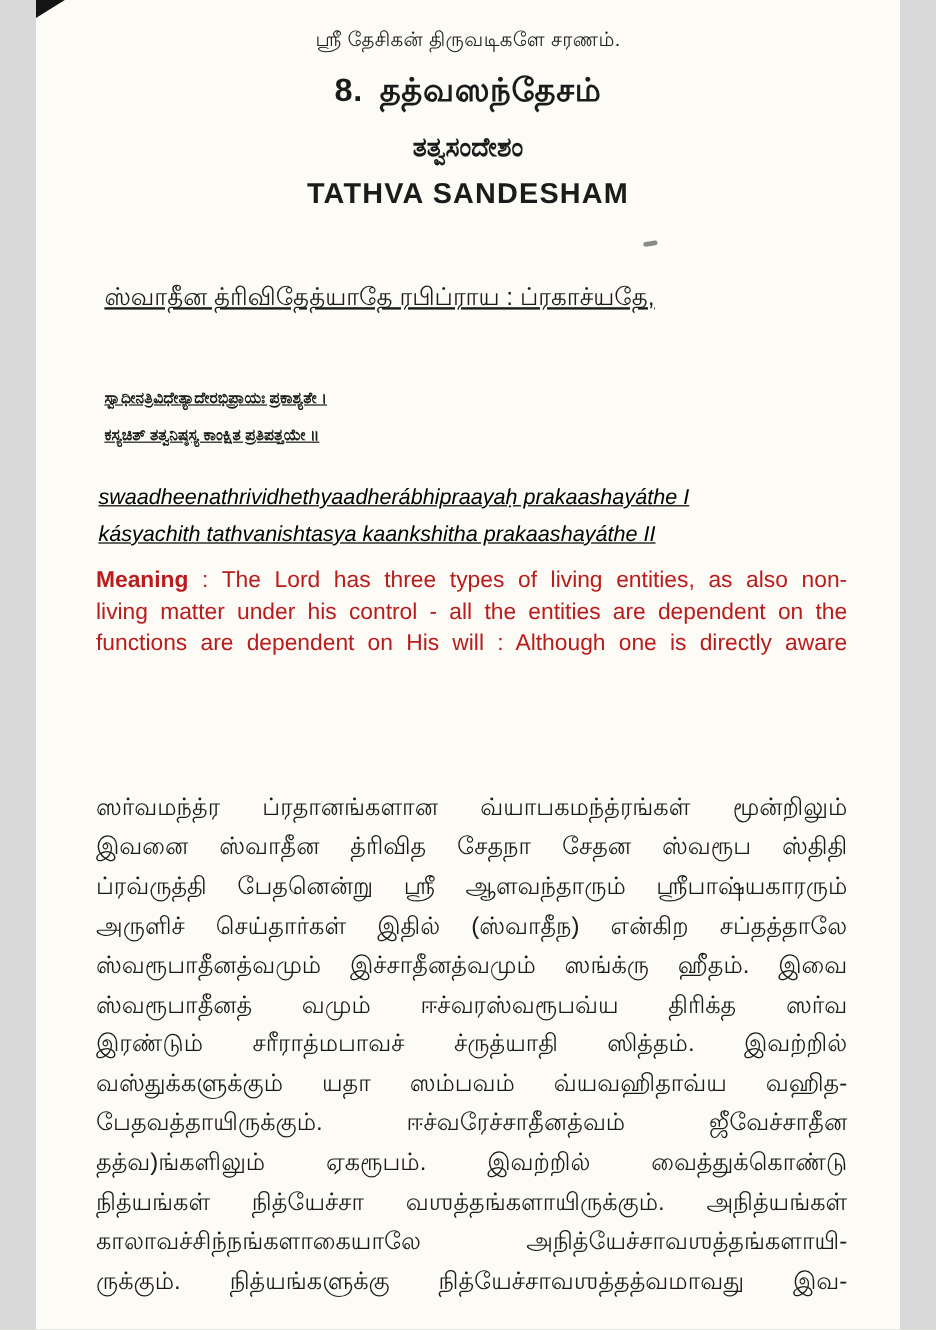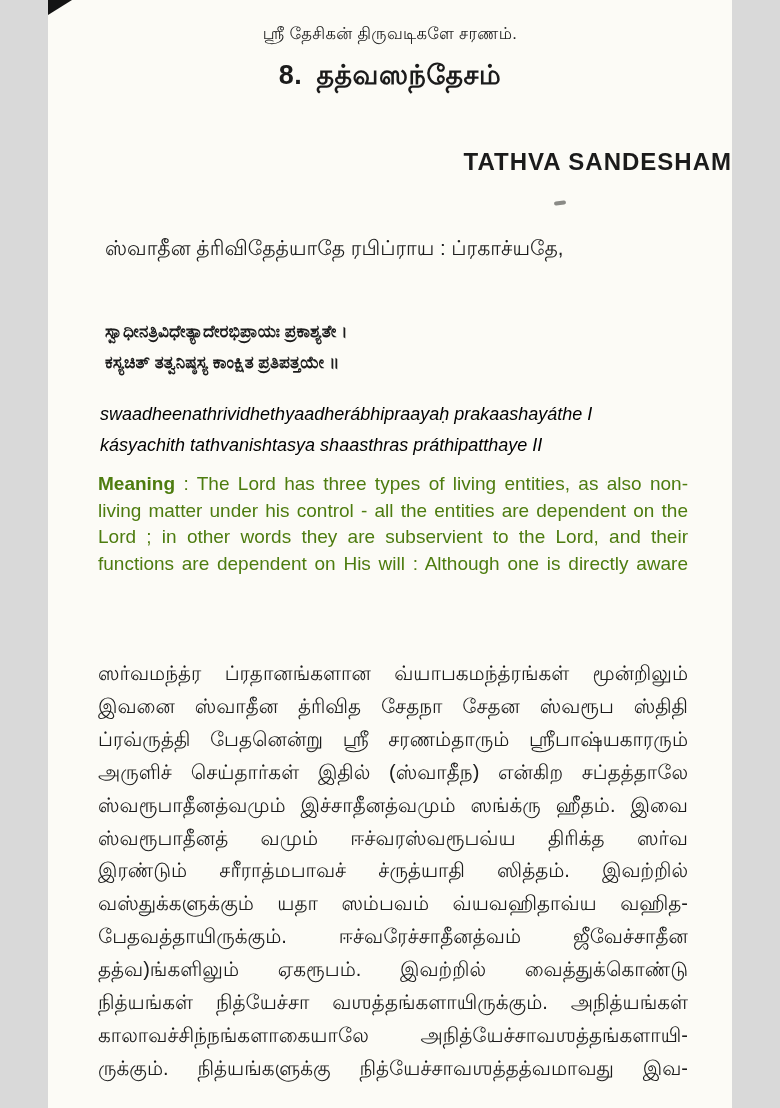--- a/index.html
+++ b/index.html
@@ -9,20 +9,21 @@
   }
   .page {
     position: relative;
     width: 684px;
     height: 1108px;
     margin: 0 auto;
     background: #fcfbf6;
     color: #1b1b1b;
     font-family: "Liberation Sans", "DejaVu Sans", sans-serif;
     overflow: hidden;
+    padding-left: 36px;
   }
   .blot-top-left {
     position: absolute;
     top: 0; left: 0;
     width: 0; height: 0;
     border-top: 15px solid #141414;
     border-right: 24px solid transparent;
   }
   .speck {
     position: absolute;
@@ -49,103 +50,102 @@
   .h-kannada {
     top: 110px;
     font-size: 22px;
     font-weight: 700;
   }
   .h-english {
     top: 148px;
     font-size: 24px;
     font-weight: 700;
     letter-spacing: 1px;
-    text-align: right;
   }
   .block { position: absolute; }
   .verse-tamil {
     top: 228px; left: 57px; right: 50px;
     font-size: 20.5px;
     line-height: 40px;
   }
   .verse-kannada {
     top: 316px; left: 57px; right: 60px;
-    font-size: 17px;
+    font-size: 13px;
     font-weight: 600;
     line-height: 31px;
   }
   .translit {
     top: 399px; left: 52px; right: 50px;
     font-size: 18px;
     font-style: italic;
     line-height: 31px;
     color: #000000;
   }
   .meaning {
     top: 471px; left: 50px; right: 44px;
     font-size: 19px;
     line-height: 26.6px;
-    color: #4d7c0f;
+    color: #b91c1c;
   }
   .meaning .label { font-weight: 700; }
   .commentary {
     top: 637px; left: 50px; right: 44px;
     font-size: 20px;
     line-height: 32.9px;
     margin-top: 20px;
   }
   .jl {
     text-align: justify;
     text-align-last: justify;
     white-space: normal;
   }
-  .ll { text-align: left; }
+  .ll { text-align: left; text-decoration: underline; }
 </style>
 </head>
 <body>
 
 <div class="page">
 
   <div class="blot-top-left"></div>
   <div class="speck"></div>
 
   <div class="center invocation">ஸ்ரீ தேசிகன் திருவடிகளே சரணம்.</div>
 
   <div class="center h-tamil">
     <span class="ch-num">8.</span><span>தத்வஸந்தேசம்</span>
   </div>
 
+  <div class="center h-kannada">ತತ್ವಸಂದೇಶಂ</div>
 
   <div class="center h-english">TATHVA SANDESHAM</div>
 
   <div class="block verse-tamil">
     <div class="ll">ஸ்வாதீன த்ரிவிதேத்யாதே ரபிப்ராய : ப்ரகாச்யதே,</div>
   </div>
 
   <div class="block verse-kannada">
     <div class="ll">ಸ್ವಾಧೀನತ್ರಿವಿಧೇತ್ಯಾದೇರಭಿಪ್ರಾಯಃ ಪ್ರಕಾಶ್ಯತೇ ।</div>
     <div class="ll">ಕಸ್ಯಚಿತ್ ತತ್ವನಿಷ್ಠಸ್ಯ ಕಾಂಕ್ಷಿತ ಪ್ರತಿಪತ್ತಯೇ ॥</div>
   </div>
 
   <div class="block translit">
     <div class="ll">swaadheenathrividhethyaadherábhipraayaḥ prakaashayáthe I</div>
-    <div class="ll">kásyachith tathvanishtasya shaasthras práthipatthaye II</div>
+    <div class="ll">kásyachith tathvanishtasya kaankshitha prakaashayáthe II</div>
   </div>
 
   <div class="block meaning">
     <div class="jl"><span class="label">Meaning</span><span> : The Lord has three types of living entities, as also non-</span></div>
     <div class="jl">living matter under his control - all the entities are dependent on the</div>
-    <div class="jl">Lord ; in other words they are subservient to the Lord, and their</div>
     <div class="jl">functions are dependent on His will : Although one is directly aware</div>
   </div>
 
   <div class="block commentary">
     <div class="jl">ஸர்வமந்த்ர ப்ரதானங்களான வ்யாபகமந்த்ரங்கள் மூன்றிலும்</div>
     <div class="jl">இவனை ஸ்வாதீன த்ரிவித சேதநா சேதன ஸ்வரூப ஸ்திதி</div>
-    <div class="jl">ப்ரவ்ருத்தி பேதனென்று ஸ்ரீ சரணம்தாரும் ஸ்ரீபாஷ்யகாரரும்</div>
+    <div class="jl">ப்ரவ்ருத்தி பேதனென்று ஸ்ரீ ஆளவந்தாரும் ஸ்ரீபாஷ்யகாரரும்</div>
     <div class="jl">அருளிச் செய்தார்கள் இதில் (ஸ்வாதீந) என்கிற சப்தத்தாலே</div>
     <div class="jl">ஸ்வரூபாதீனத்வமும் இச்சாதீனத்வமும் ஸங்க்ரு ஹீதம். இவை</div>
     <div class="jl">ஸ்வரூபாதீனத் வமும் ஈச்வரஸ்வரூபவ்ய திரிக்த ஸர்வ</div>
     <div class="jl">இரண்டும் சரீராத்மபாவச் ச்ருத்யாதி ஸித்தம். இவற்றில்</div>
     <div class="jl">வஸ்துக்களுக்கும் யதா ஸம்பவம் வ்யவஹிதாவ்ய வஹித-</div>
     <div class="jl">பேதவத்தாயிருக்கும். ஈச்வரேச்சாதீனத்வம் ஜீவேச்சாதீன</div>
     <div class="jl">தத்வ)ங்களிலும் ஏகரூபம். இவற்றில் வைத்துக்கொண்டு</div>
     <div class="jl">நித்யங்கள் நித்யேச்சா வஶத்தங்களாயிருக்கும். அநித்யங்கள்</div>
     <div class="jl">காலாவச்சிந்நங்களாகையாலே அநித்யேச்சாவஶத்தங்களாயி-</div>
     <div class="jl">ருக்கும். நித்யங்களுக்கு நித்யேச்சாவஶத்தத்வமாவது இவ-</div>

